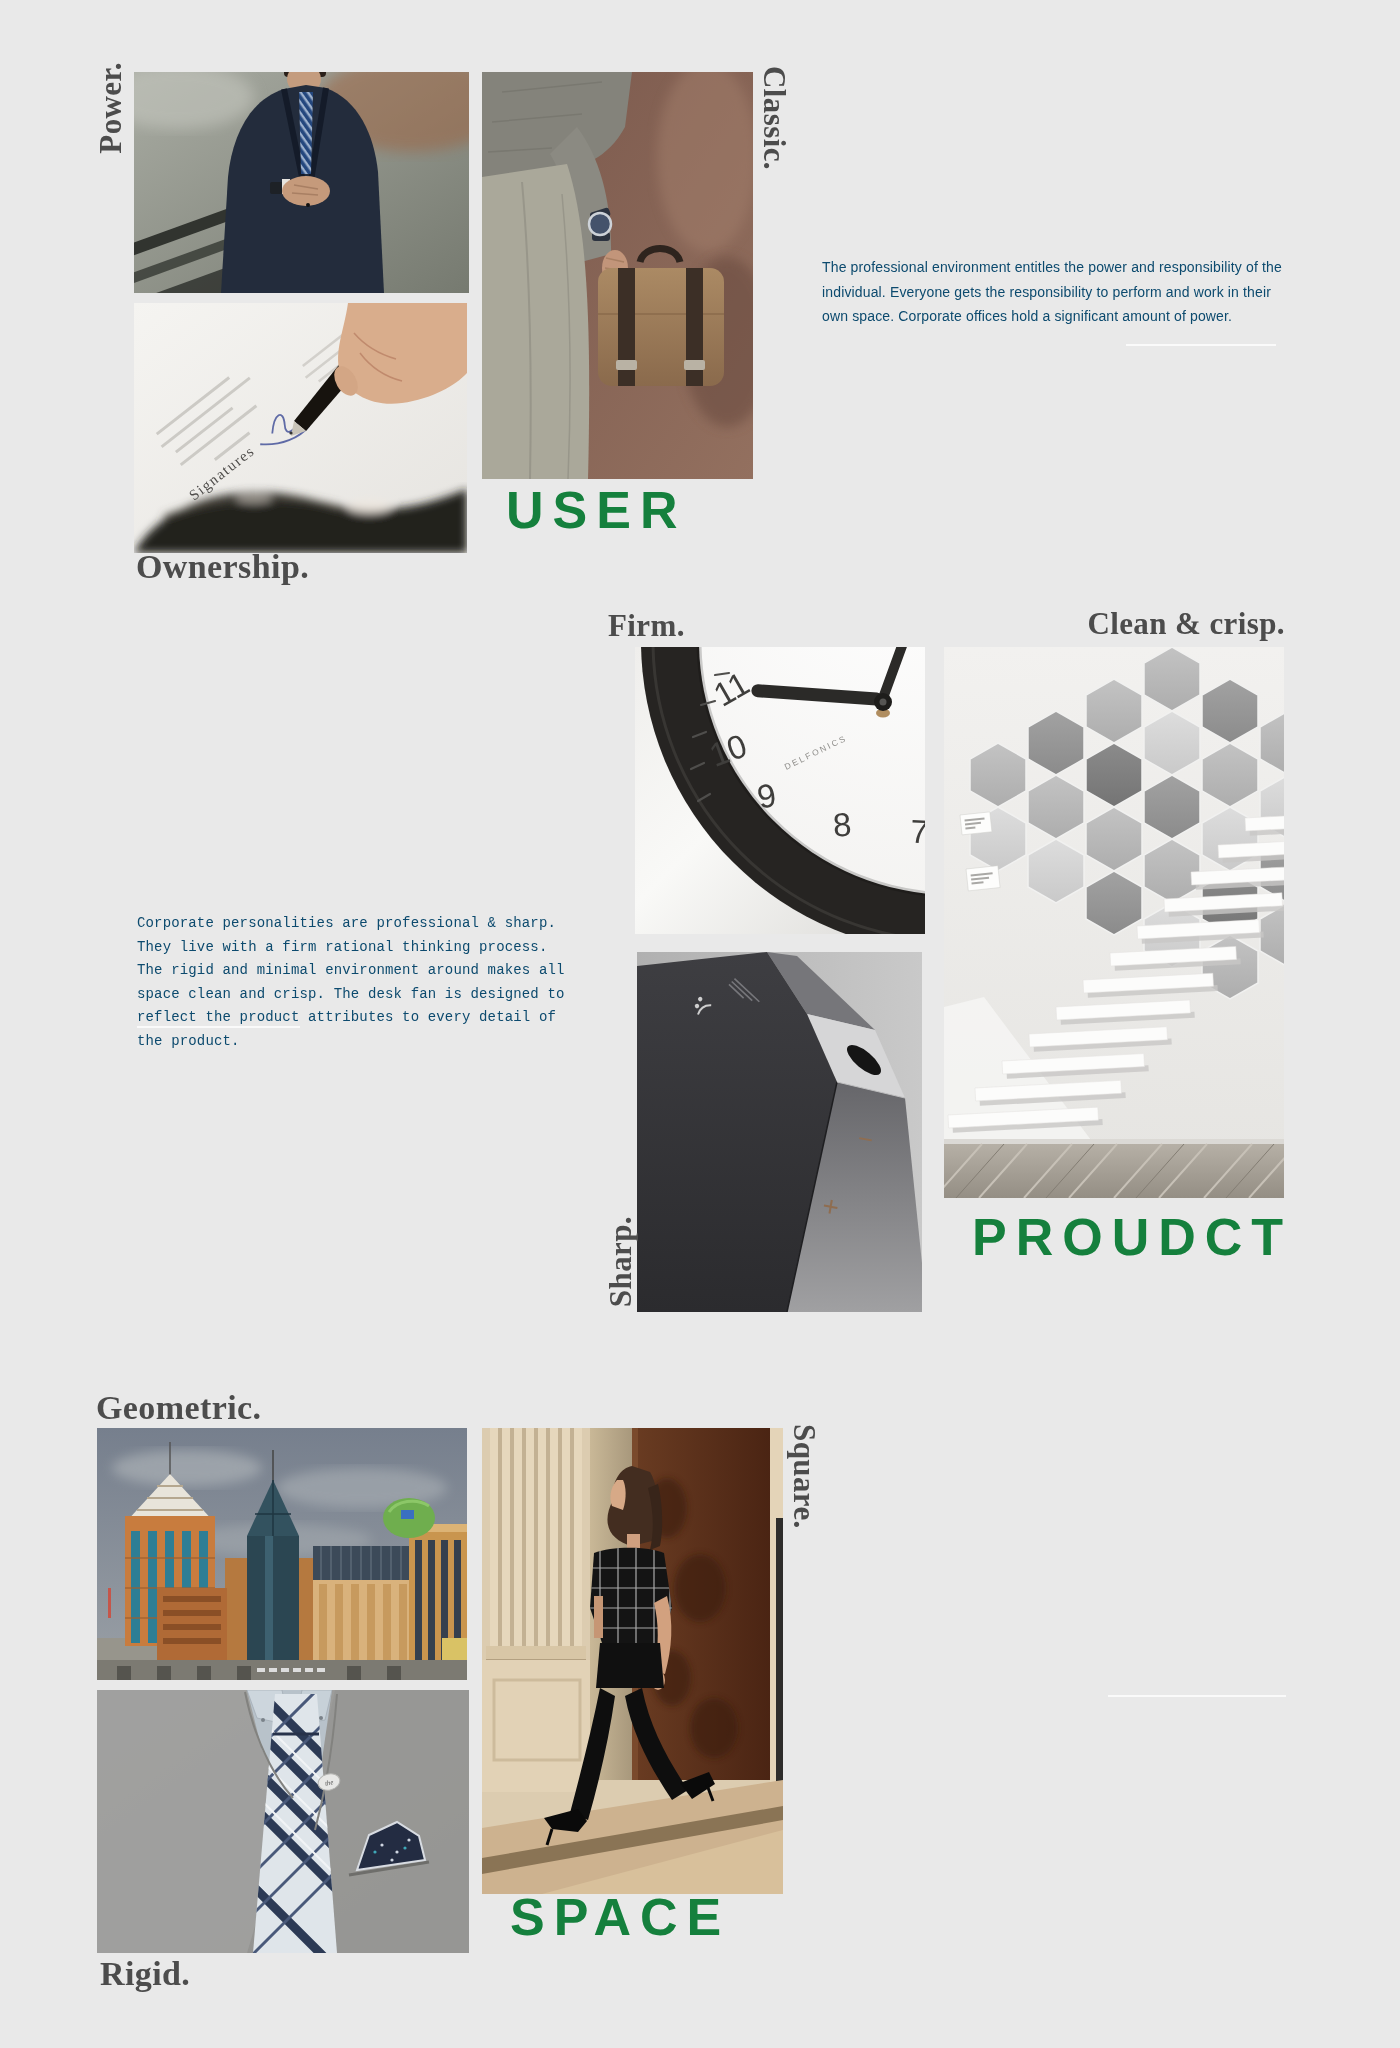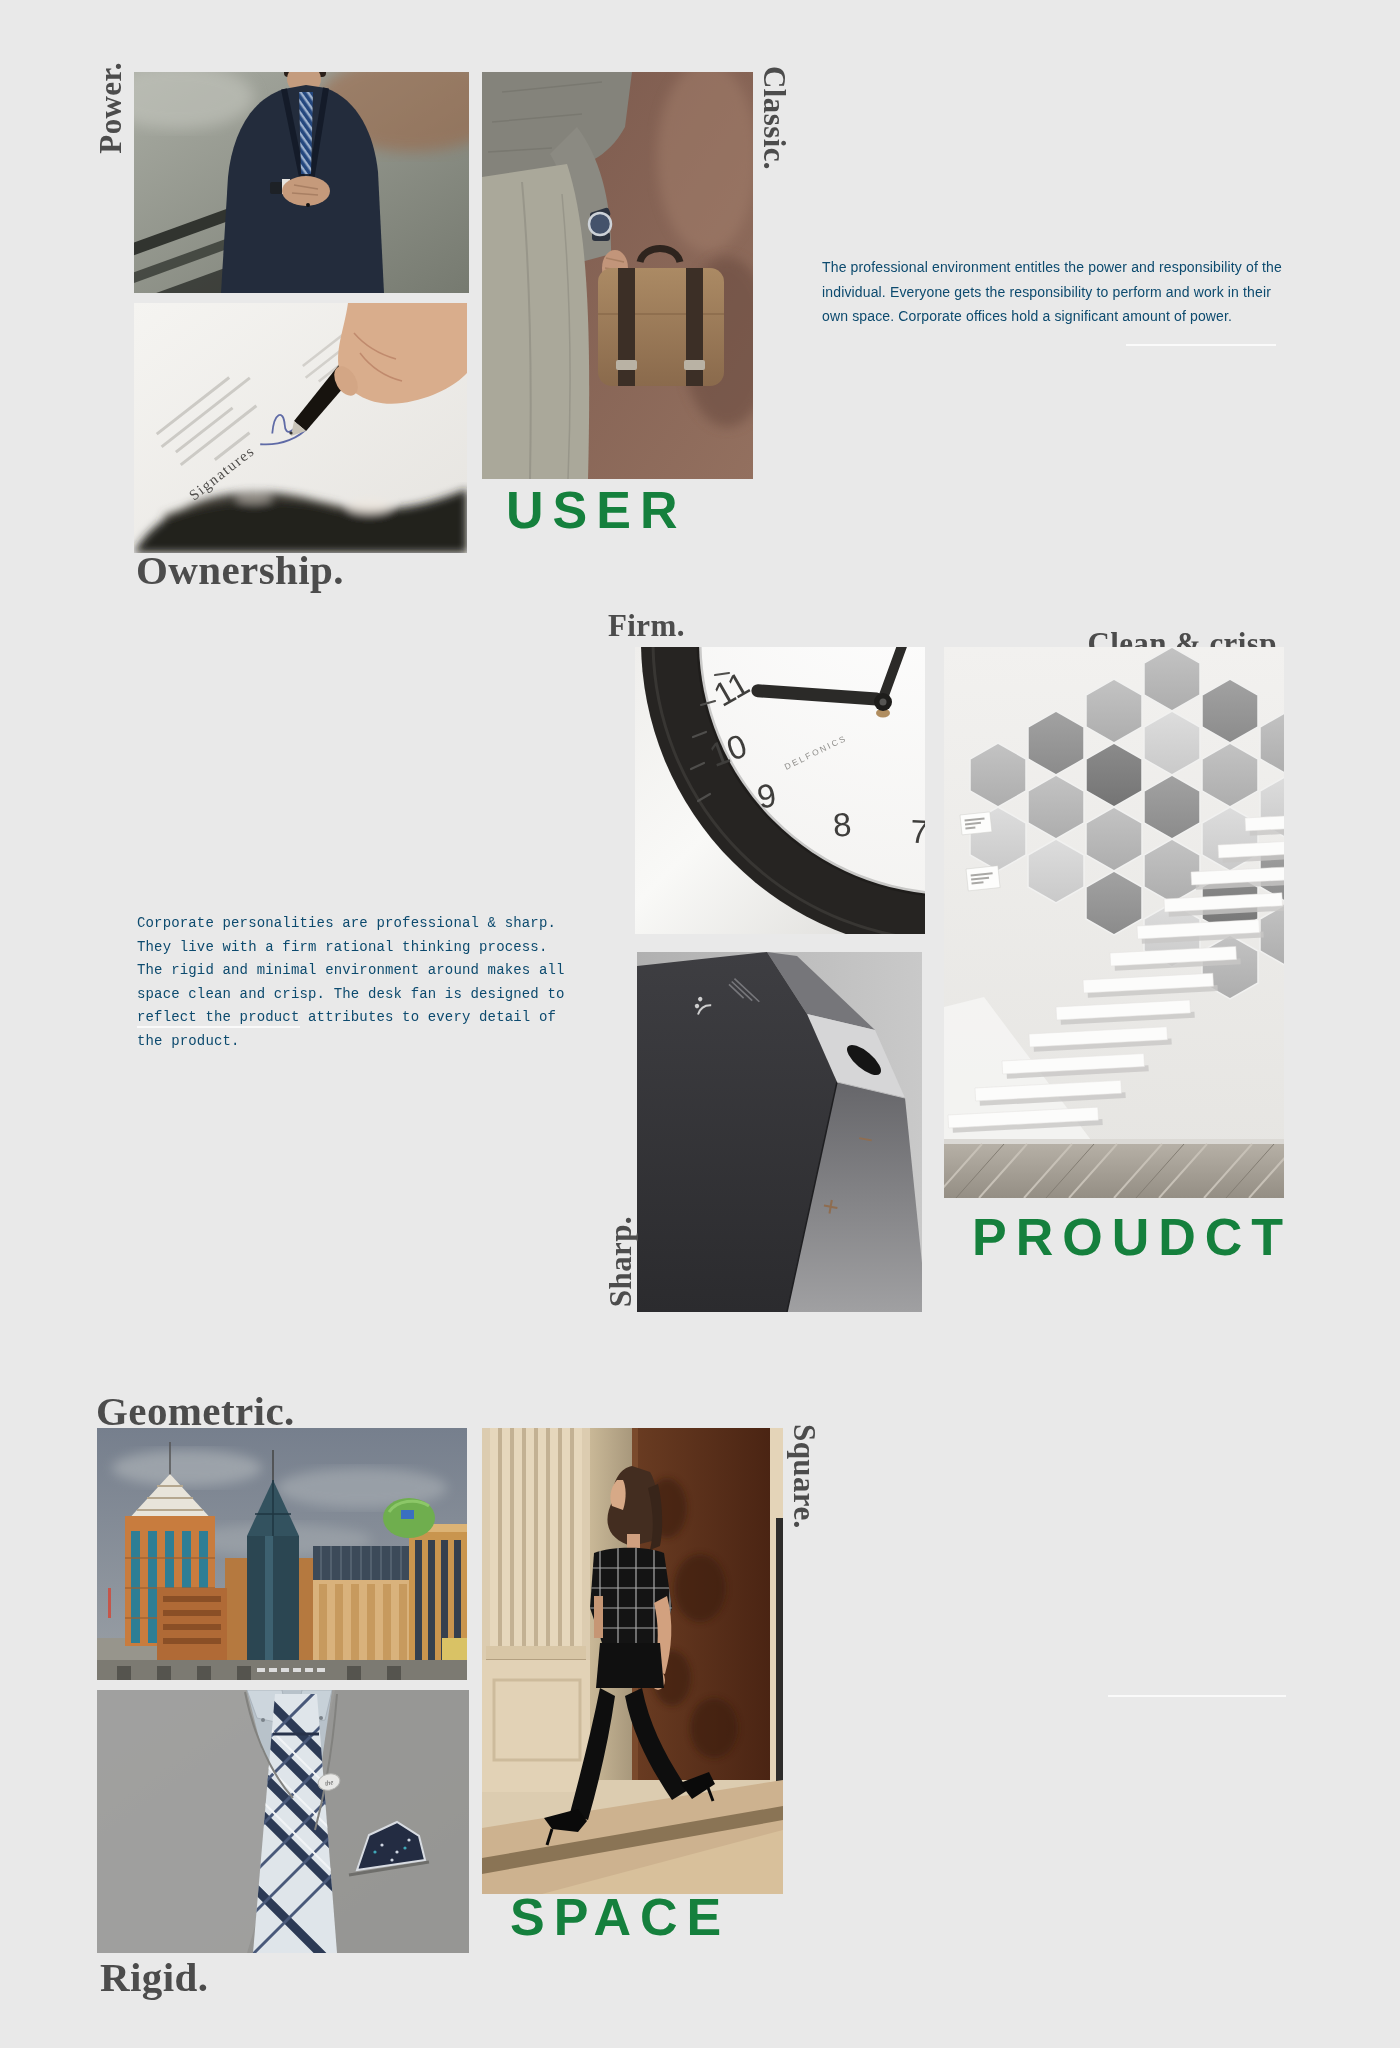--- a/index.html
+++ b/index.html
@@ -2,21 +2,21 @@
 <html><head>
 <meta charset="utf-8">
 <style>
   html,body{margin:0;padding:0;background:#e9e9e9;}
   #page{position:relative;width:1400px;height:2048px;background:#e9e9e9;overflow:hidden;
         font-family:"Liberation Sans","DejaVu Sans",sans-serif;}
   .photo{position:absolute;overflow:hidden;background:#dcdcdc;}
   .photo svg{display:block;width:100%;height:100%;}
   .slabel{position:absolute;font-family:"Liberation Serif","DejaVu Serif",serif;font-weight:600;
           color:#4c4c4c;font-size:31px;line-height:1.05;letter-spacing:.4px;white-space:nowrap;}
-  .slabel.big{font-size:41px;text-align:center;}
+  .slabel.big{font-size:34px;text-align:center;}
   .vup{writing-mode:vertical-rl;transform:rotate(180deg);}
   .vdn{writing-mode:vertical-rl;}
   .para{position:absolute;font-size:14px;line-height:24.5px;color:#0c4a6e;letter-spacing:.15px;}
   .rule{position:absolute;height:2px;background:#fafafa;}
   .wm{position:absolute;font-weight:700;font-size:52px;letter-spacing:9px;color:#15803d;
       line-height:1;white-space:nowrap;margin-left:24px;}
 </style>
 </head>
 <body>
 
@@ -146,21 +146,21 @@
     </svg>
   </div>
 
   <div class="wm" style="left:482px;top:484px;">USER</div>
   <div class="slabel big" style="left:136px;top:549px;">Ownership.</div>
 
   <div class="para" style="left:822px;top:255px;width:465px;">The professional environment entitles the power and responsibility of the individual. Everyone gets the responsibility to perform and work in their own space. Corporate offices hold a significant amount of power.</div>
   <div class="rule" style="left:1126px;top:344px;width:150px;"></div>
 
   <div class="slabel" style="left:608px;top:610px;">Firm.</div>
-  <div class="slabel" style="right:115px;top:628px;">Clean &amp; crisp.</div>
+  <div class="slabel" style="right:115px;top:608px;">Clean &amp; crisp.</div>
 
   <div class="photo" style="left:635px;top:647px;width:290px;height:287px;">
     <svg viewBox="0 0 290 287" preserveAspectRatio="none">
       <defs>
         <linearGradient id="g4bg" x1="0" y1="0" x2="1" y2="1">
           <stop offset="0" stop-color="#efeeec"></stop>
             <stop offset=".45" stop-color="#f9f9f7"></stop>
             <stop offset="1" stop-color="#dbdad7"></stop>
         </linearGradient>
         <radialGradient id="g4f" cx=".4" cy=".3" r=".9">

